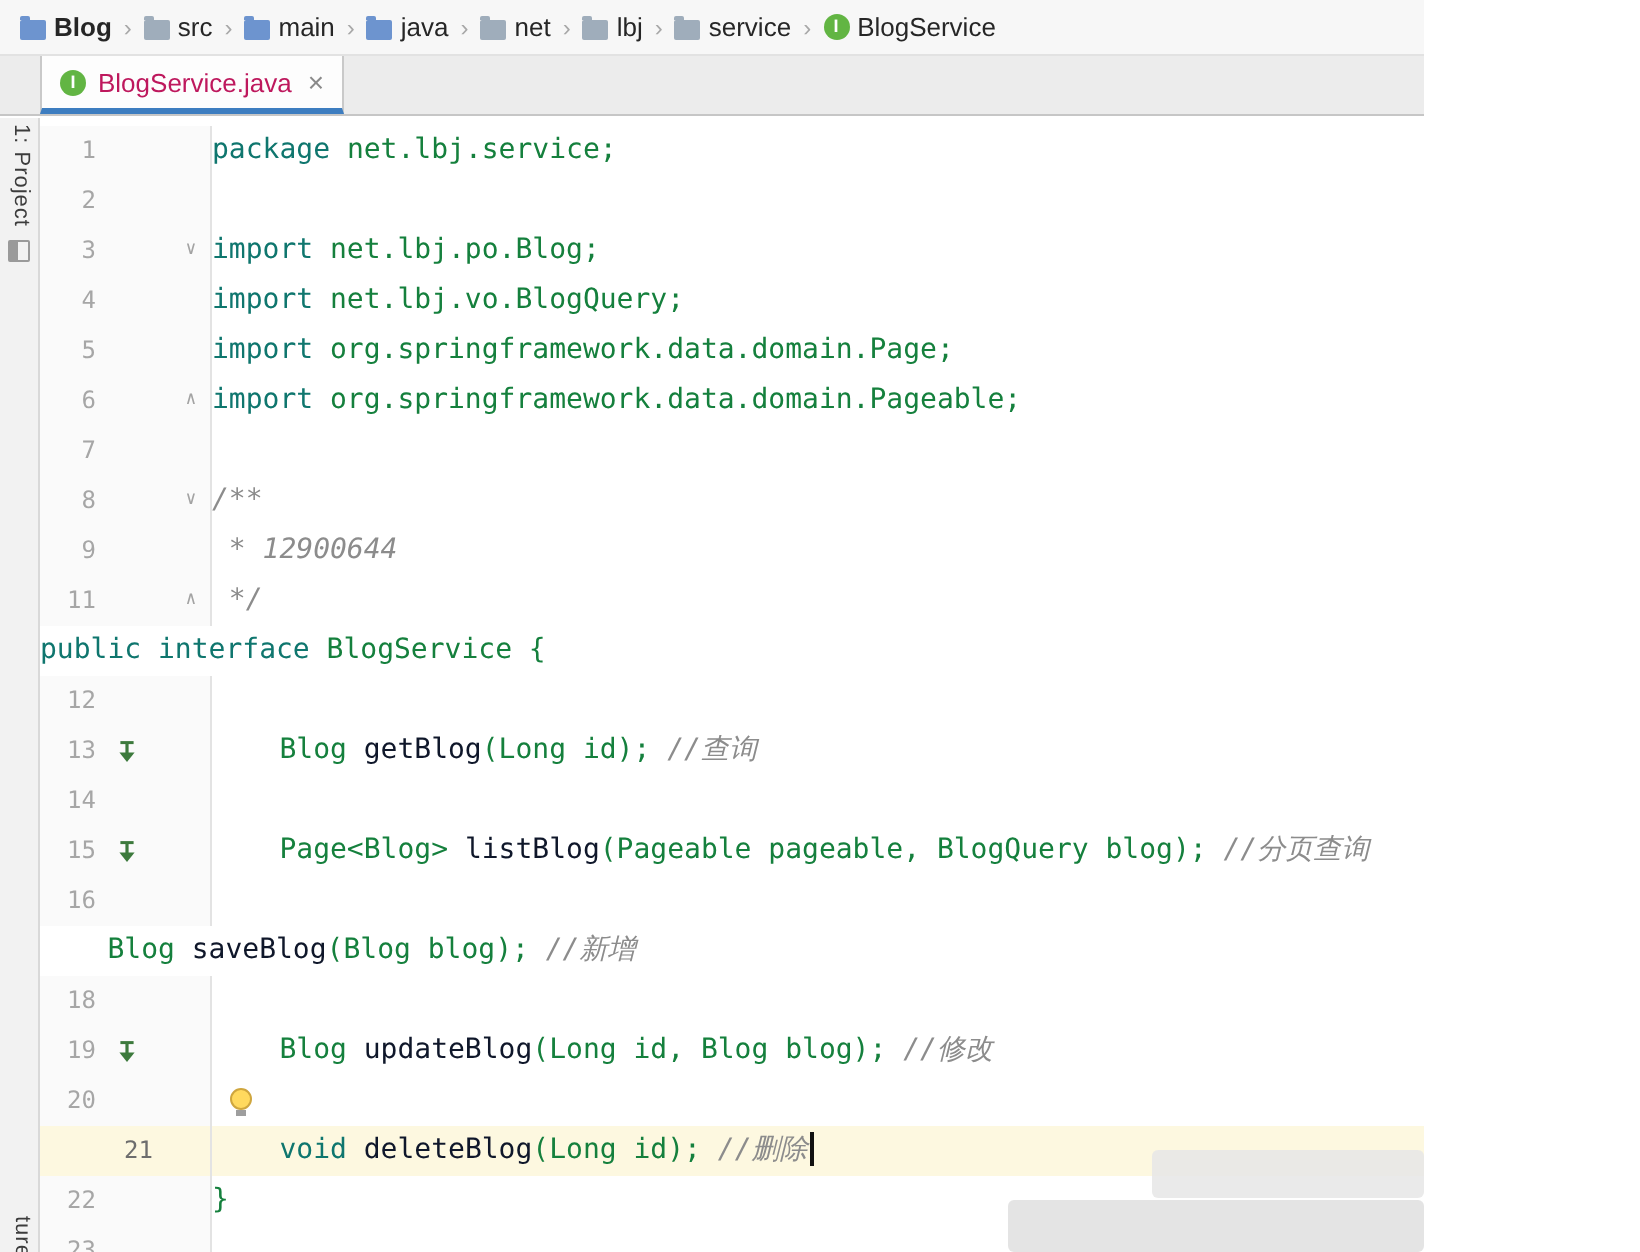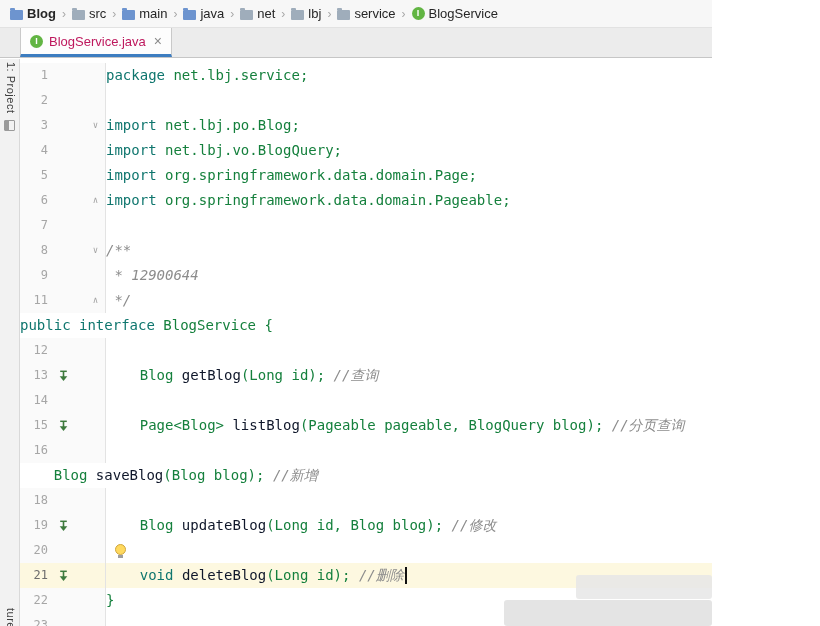--- a/index.html
+++ b/index.html
@@ -45,21 +45,21 @@
   .stripe-tool-icon::before{content:"";position:absolute;left:0;top:0;bottom:0;width:4px;background:#9a9a9a;}
   .stripe-btn.bottom{position:absolute;bottom:-3px;left:3px;margin:0;}
 
   
   .editor{flex:1;overflow:hidden;background:#ffffff;padding-top:4px;
           font-family:"DejaVu Sans Mono","Liberation Mono",monospace;font-size:14px;}
   .row{display:flex;height:25px;line-height:25px;}
   .row.current{background:#fdf8e0;}
   .gutter{flex:none;width:86px;display:flex;align-items:center;background:#fafafa;
           border-right:1px solid #e3e3e3;user-select:none;}
-  .row.current .gutter{background:transparent;}
+  .row.current .gutter{background:transparent;flex-direction:column;}
   .lnum{width:28px;text-align:right;color:#a6a6a6;font-size:12px;}
   .row.current .lnum{color:#6d6d6d;}
   .gicons{width:40px;display:flex;align-items:center;gap:3px;padding-left:9px;}
   .fold{width:15px;text-align:center;color:#a3a3a3;font-size:9px;line-height:25px;cursor:pointer;}
   .code{flex:1;white-space:pre;color:#000;position:relative;overflow:hidden;}
 
   .tk-kw{color:#0f766e;font-weight:normal;}
   .tk-pl{color:#15803d;}
   .tk-cm{color:#8c8c8c;font-style:italic;}
   .tk-mth{color:#0f172a;}

